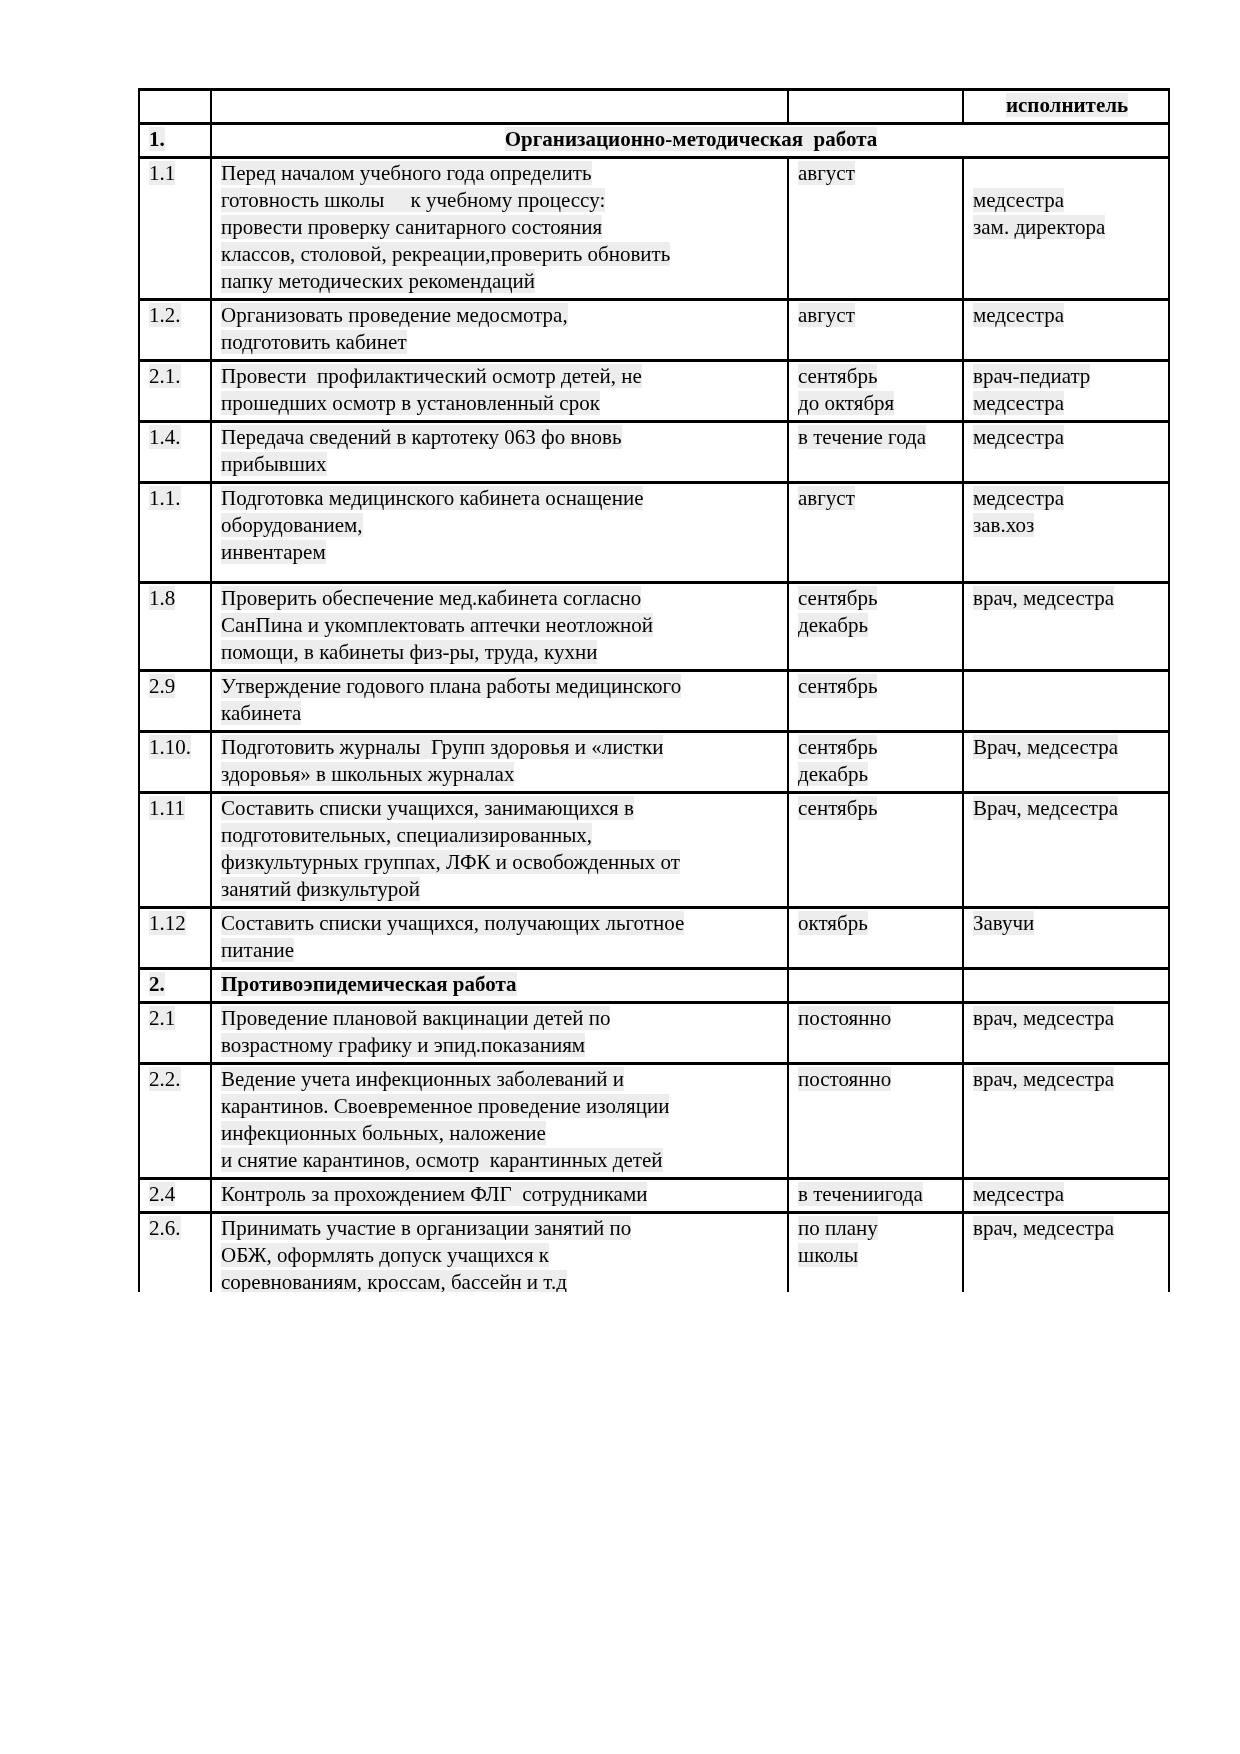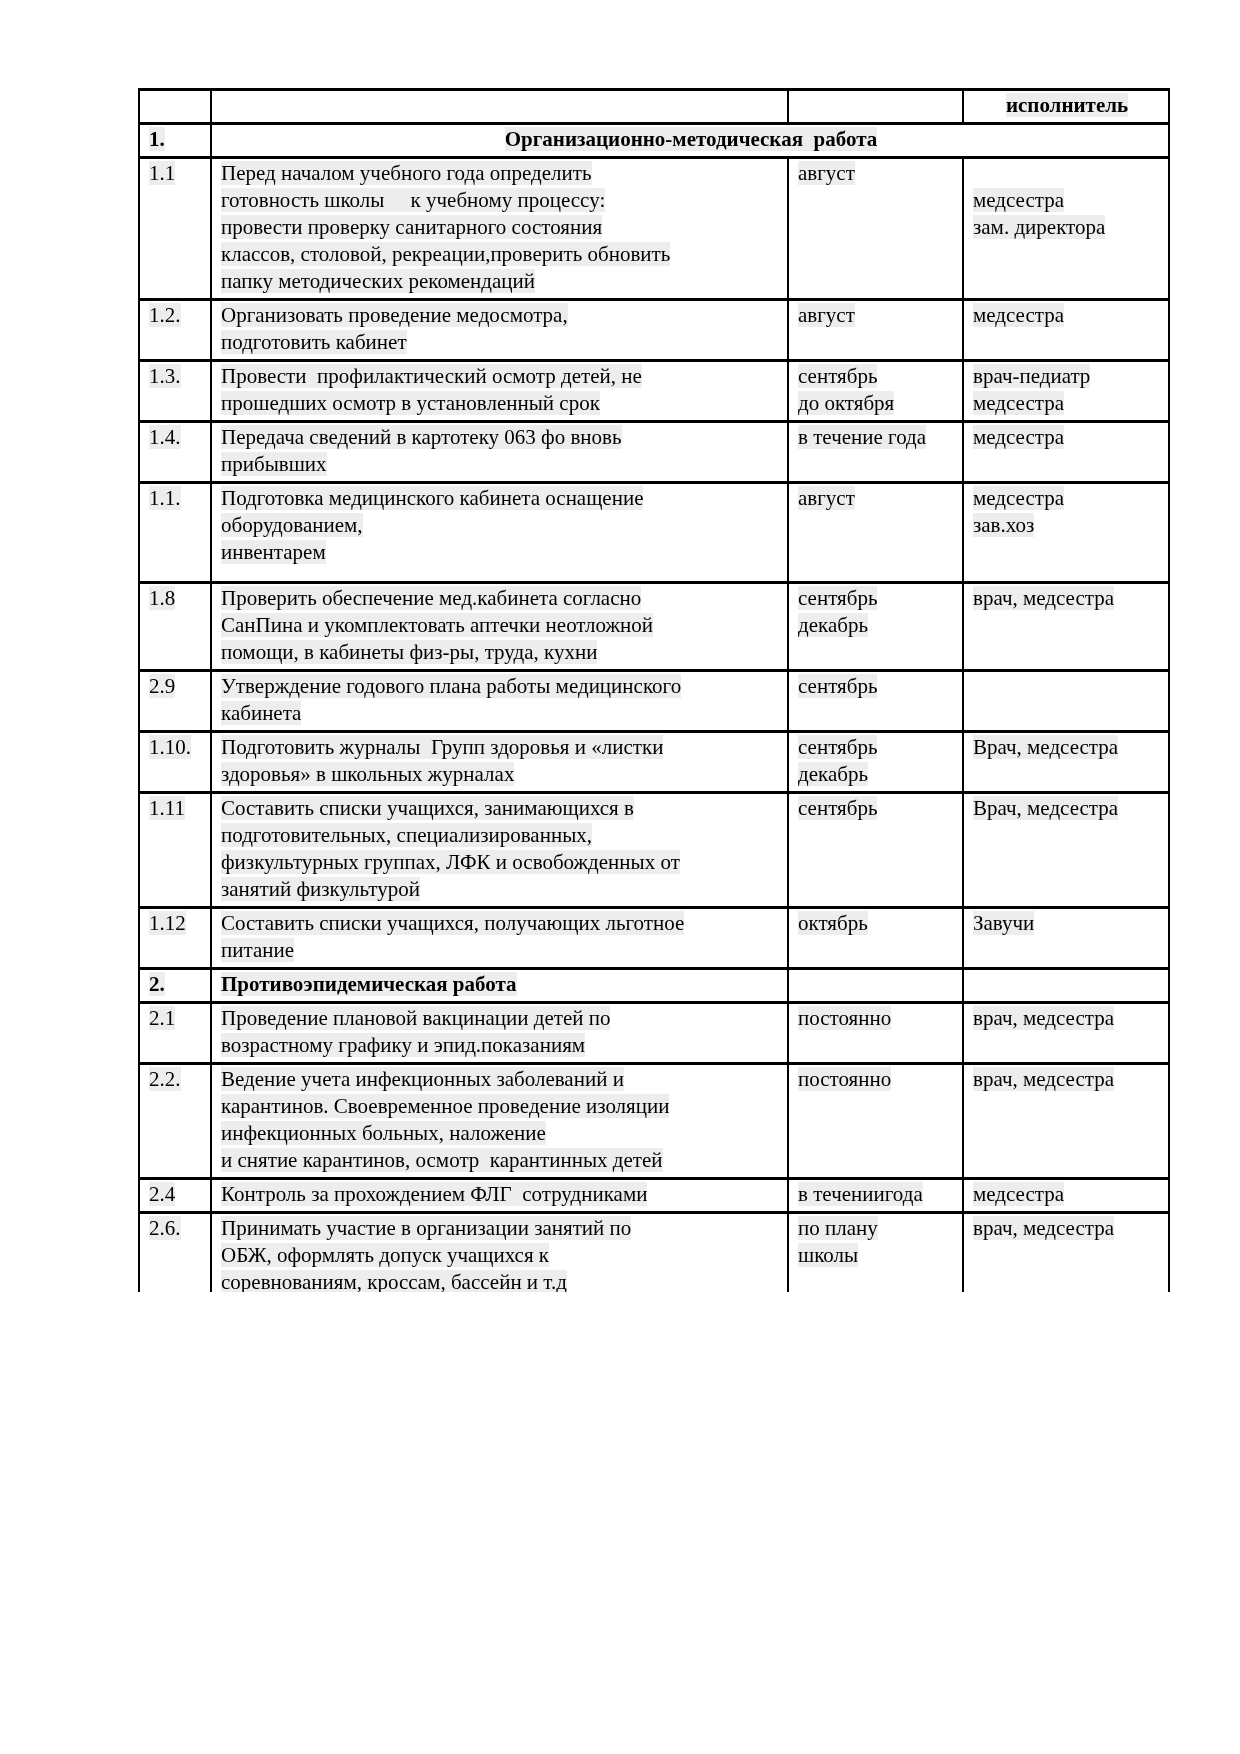--- a/index.html
+++ b/index.html
@@ -57,21 +57,21 @@
 
     <tr style="height:52px">
       <td class="num"><span class="t">1.2.</span></td>
       <td><span class="t">Организовать проведение медосмотра,
 подготовить кабинет</span></td>
       <td><span class="t">август</span></td>
       <td><span class="t">медсестра</span></td>
     </tr>
 
     <tr style="height:53px">
-      <td class="num"><span class="t">1.3.</span></td>
+      <td class="num"><span class="t">2.1.</span></td>
       <td><span class="t">Провести  профилактический осмотр детей, не
 прошедших осмотр в установленный срок</span></td>
       <td><span class="t">сентябрь
 до октября</span></td>
       <td><span class="t">врач-педиатр
 медсестра</span></td>
     </tr>
 
     <tr style="height:52px">
       <td class="num"><span class="t">1.4.</span></td>

